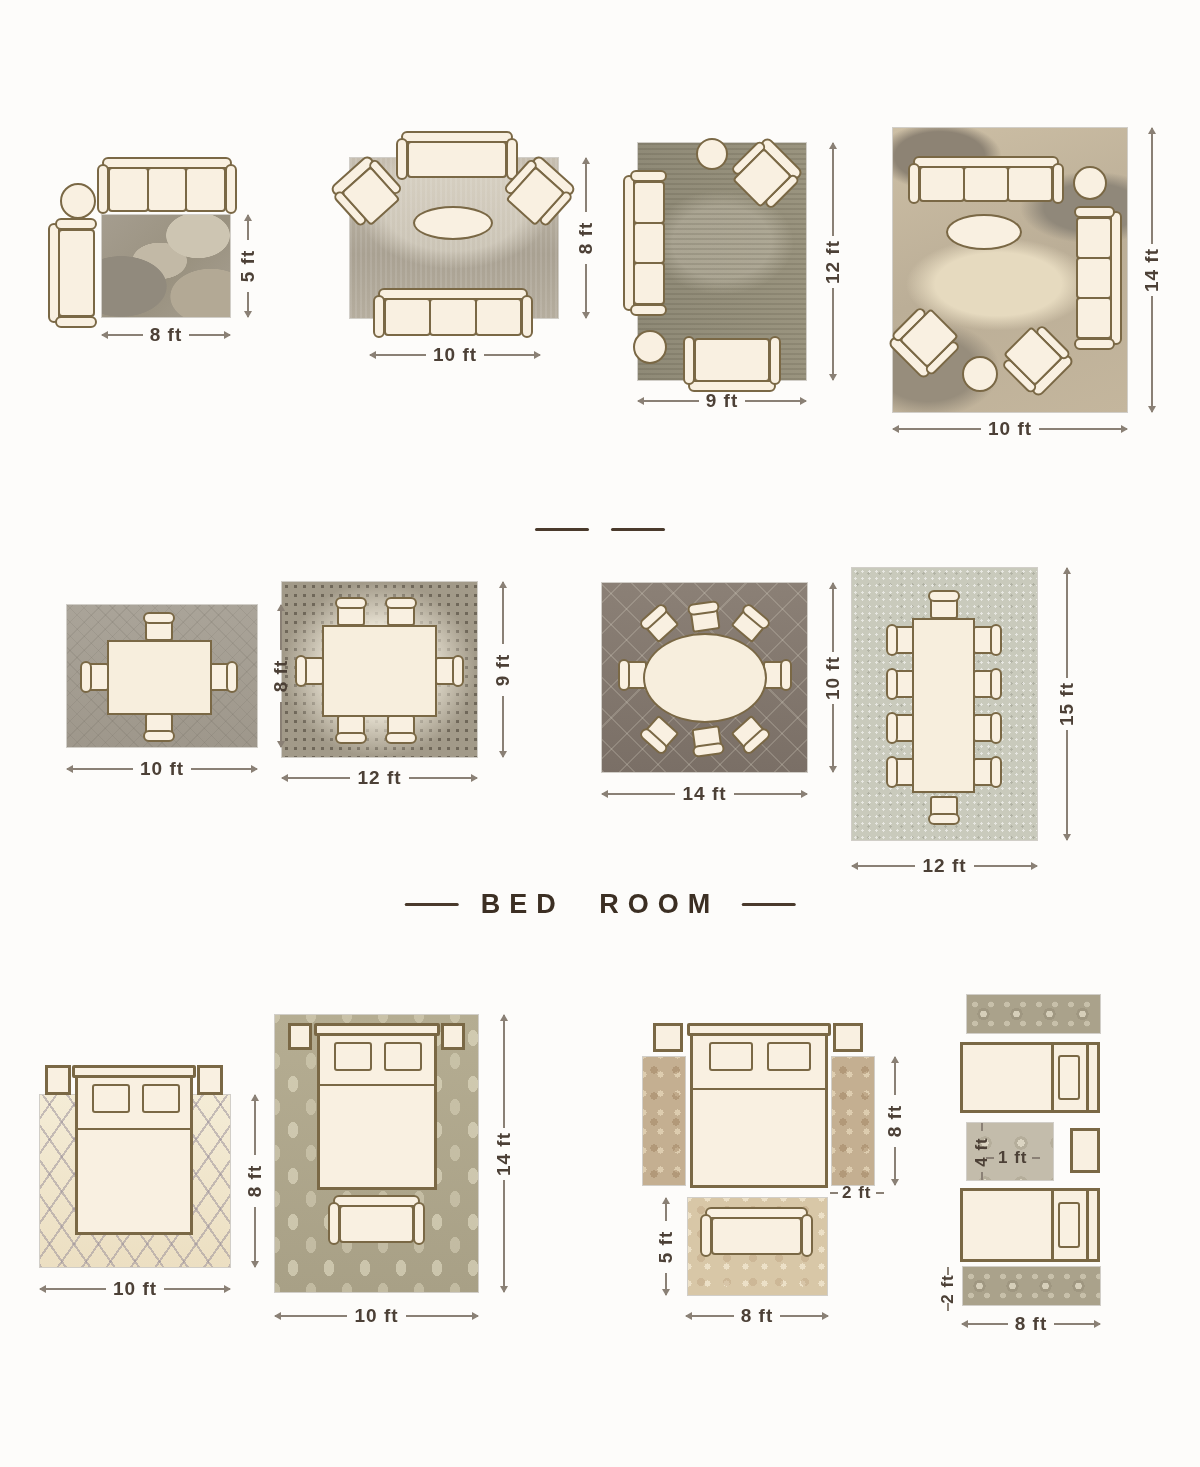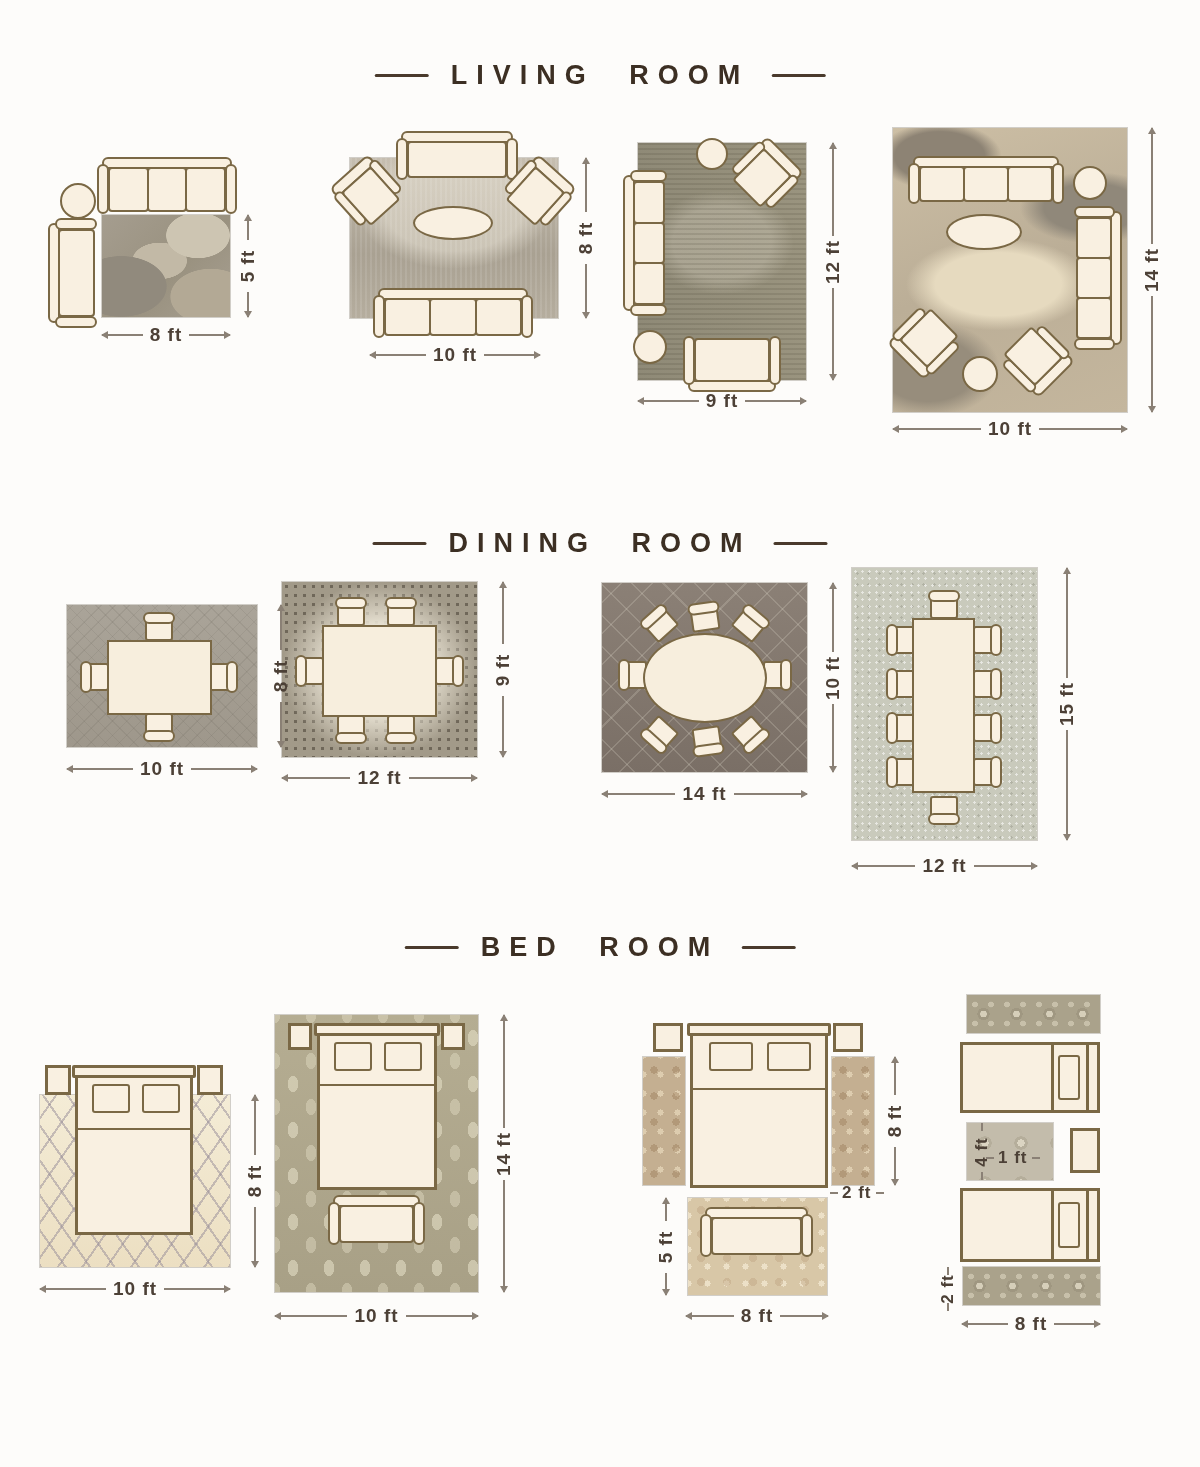--- a/index.html
+++ b/index.html
@@ -146,25 +146,20 @@
   .dim.sm .lb{font-size:17px;}
   .dim.sm{gap:4px;}
   .dim.sm .ln{flex:0 0 8px;}
   .dim-v.sm .lbw{height:38px;}
 </style>
 </head>
 <body>
 
 <div class="canvas">
 
-  <div class="section-title" style="top:60px;">
-    <span class="tdash"></span>
-    <span>LIVING ROOM</span>
-    <span class="tdash"></span>
-  </div>
 
   <div class="layout" style="left:40px;top:148px;width:260px;height:205px;">
     <div class="rug rug-lr1" style="left:62px;top:67px;width:128px;height:102px;"></div>
     <div class="fz sofa" style="left:57px;top:9px;width:140px;height:57px;">
       <div class="bk"></div>
         <div class="am l"></div>
         <div class="am r"></div>
       <div class="cs">
           <div class="cu"></div>
           <div class="cu"></div>
@@ -329,21 +324,20 @@
     </div>
     <div class="dim dim-h" style="left:5px;top:300px;width:234px;">
       <span class="ln a"></span>
         <span class="lb">10 ft</span>
         <span class="ln b"></span>
     </div>
   </div>
 
   <div class="section-title" style="top:528px;">
     <span class="tdash"></span>
-    <span>DINING ROOM</span>
     <span class="tdash"></span>
   </div>
 
   <div class="layout" style="left:55px;top:595px;width:250px;height:200px;">
     <div class="rug rug-dr1" style="left:12px;top:10px;width:190px;height:142px;"></div>
     <div class="fz dchair" style="left:90px;top:22px;"></div>
     <div class="fz dchair" style="left:90px;top:118px;transform:rotate(180deg);"></div>
     <div class="fz dchair" style="left:28px;top:70px;transform:rotate(-90deg);"></div>
     <div class="fz dchair" style="left:152px;top:70px;transform:rotate(90deg);"></div>
     <div class="fz dtable" style="left:52px;top:45px;width:105px;height:75px;"></div>
@@ -429,21 +423,21 @@
         </span>
         <span class="ln b"></span>
     </div>
     <div class="dim dim-h" style="left:7px;top:295px;width:185px;">
       <span class="ln a"></span>
         <span class="lb">12 ft</span>
         <span class="ln b"></span>
     </div>
   </div>
 
-  <div class="section-title" style="top:932px;">
+  <div class="section-title" style="top:889px;">
     <span class="tdash"></span>
     <span>BED ROOM</span>
     <span class="tdash"></span>
   </div>
 
   <div class="layout" style="left:35px;top:1040px;width:268px;height:268px;">
     <div class="rug rug-br1" style="left:5px;top:55px;width:190px;height:172px;"></div>
     <div class="fz nstand" style="left:10px;top:25px;width:26px;height:30px;"></div>
     <div class="fz nstand" style="left:162px;top:25px;width:26px;height:30px;"></div>
     <div class="fz bed" style="left:40px;top:25px;width:118px;height:170px;">

